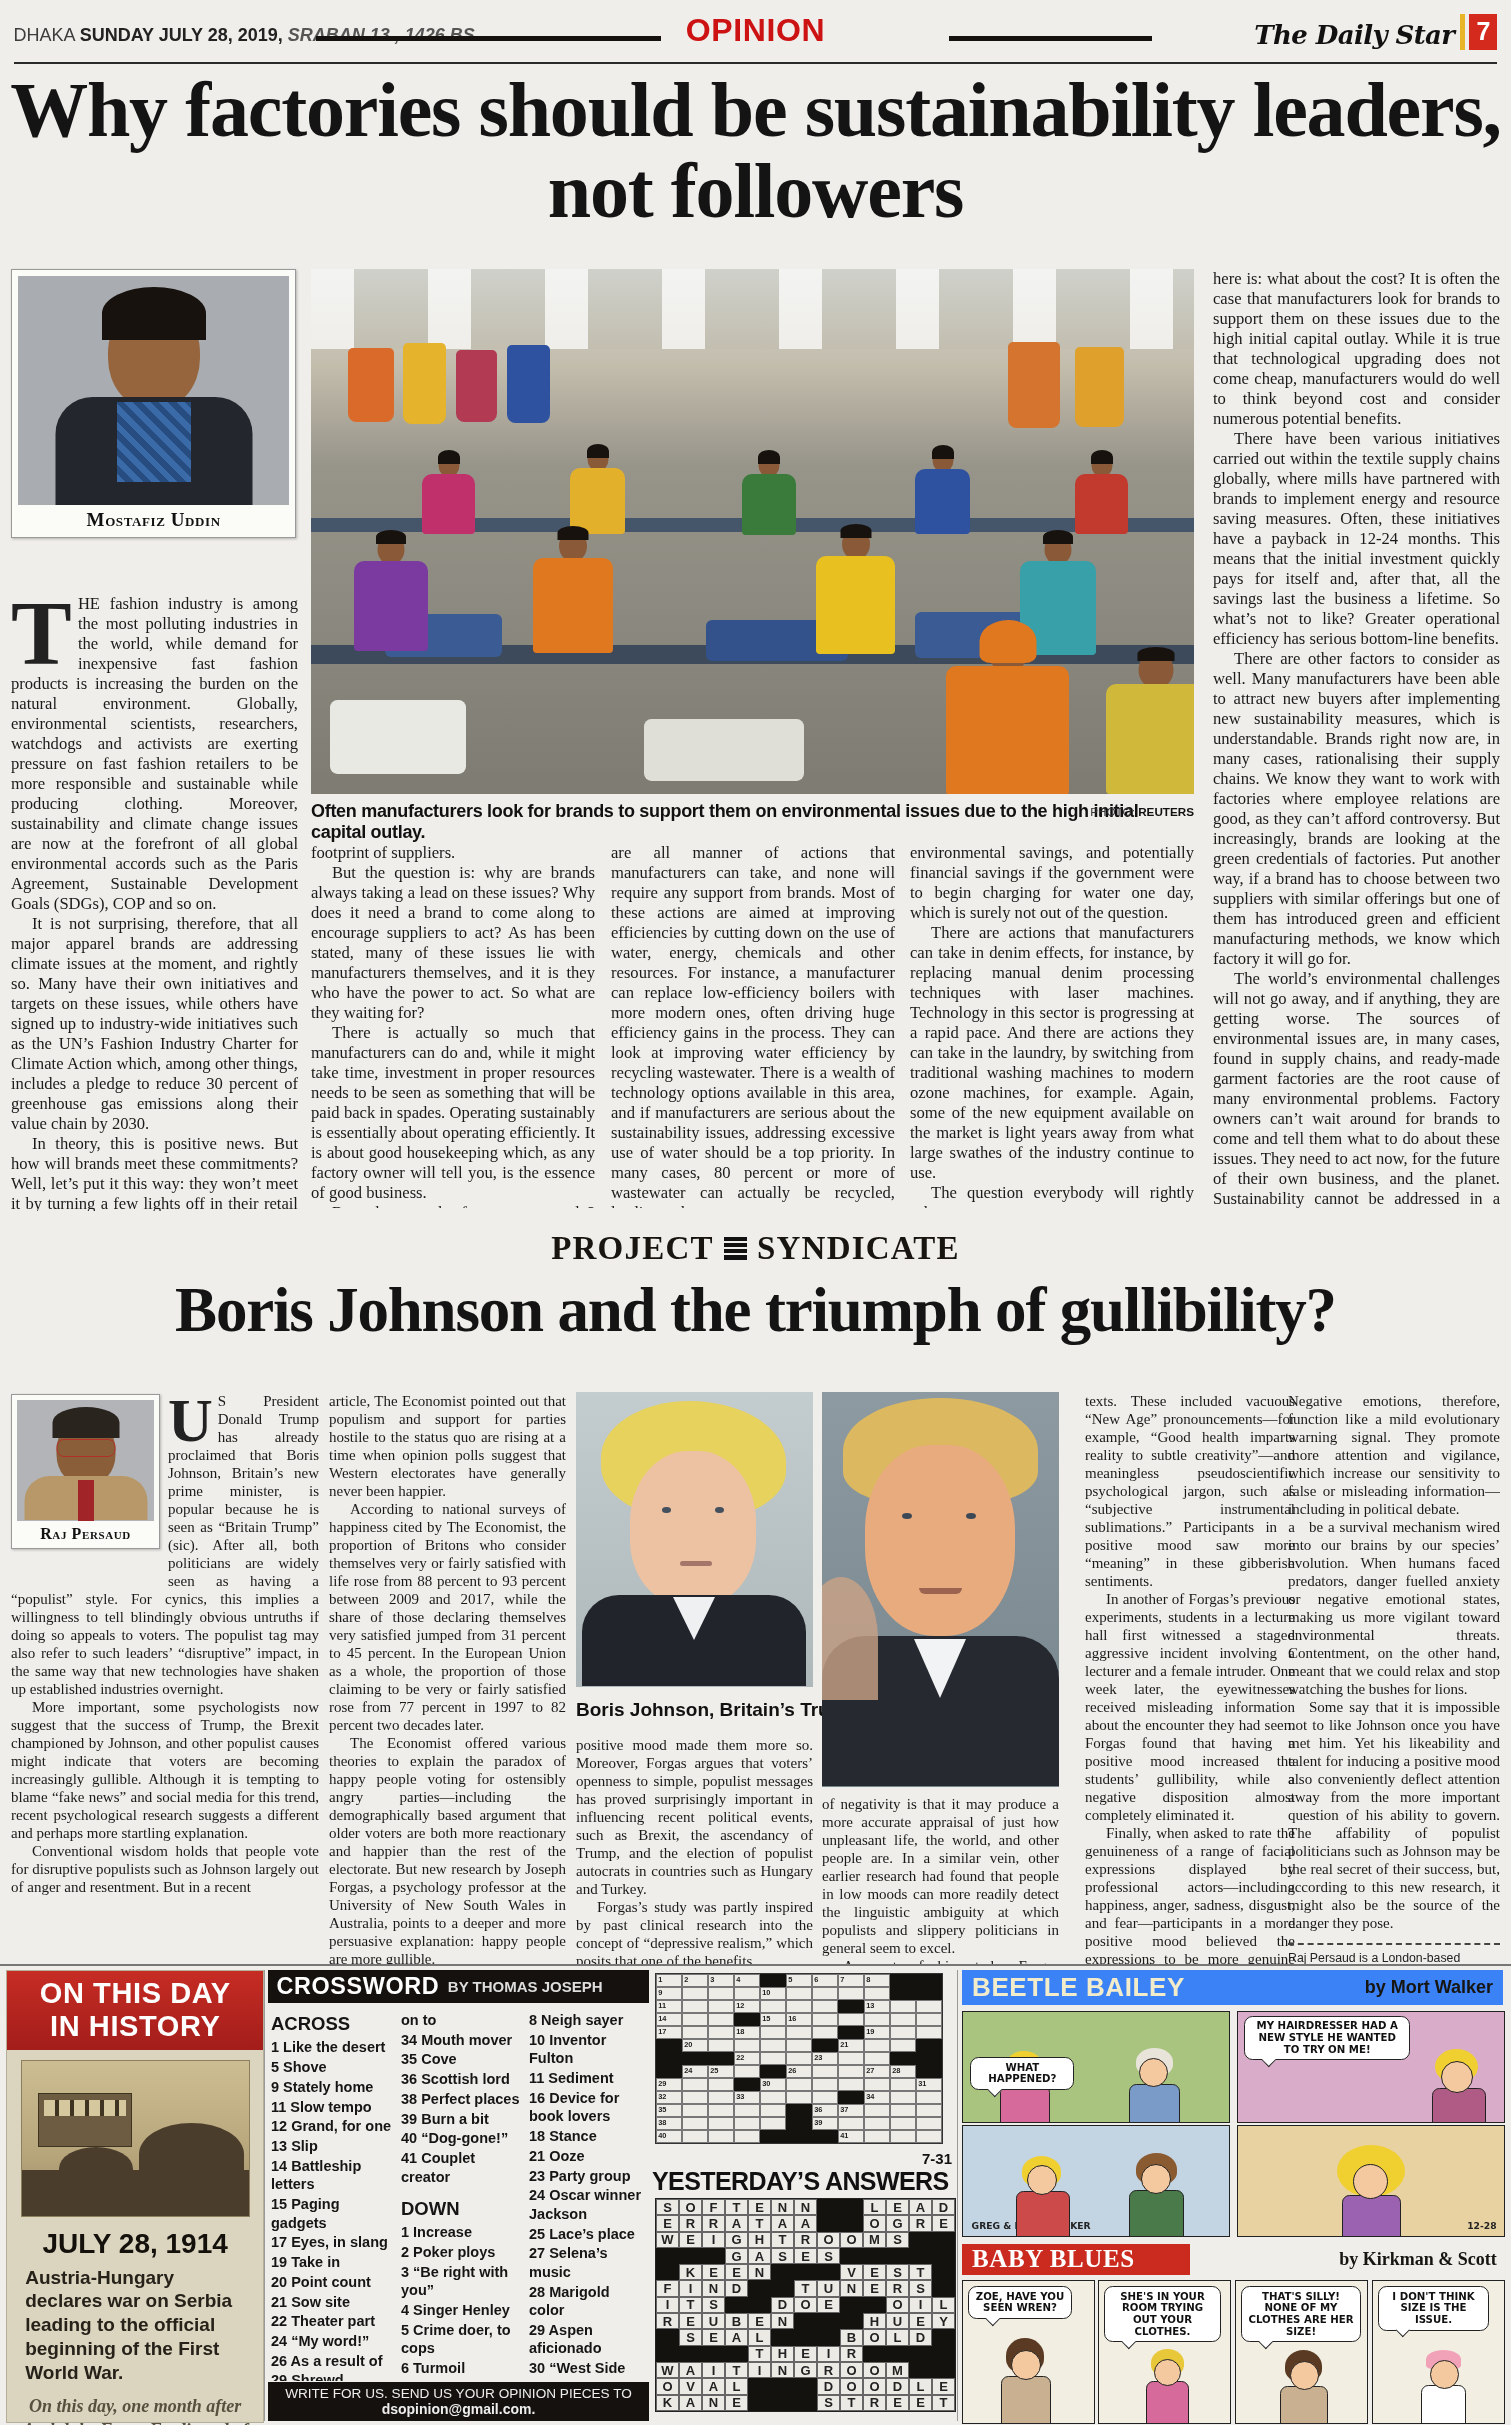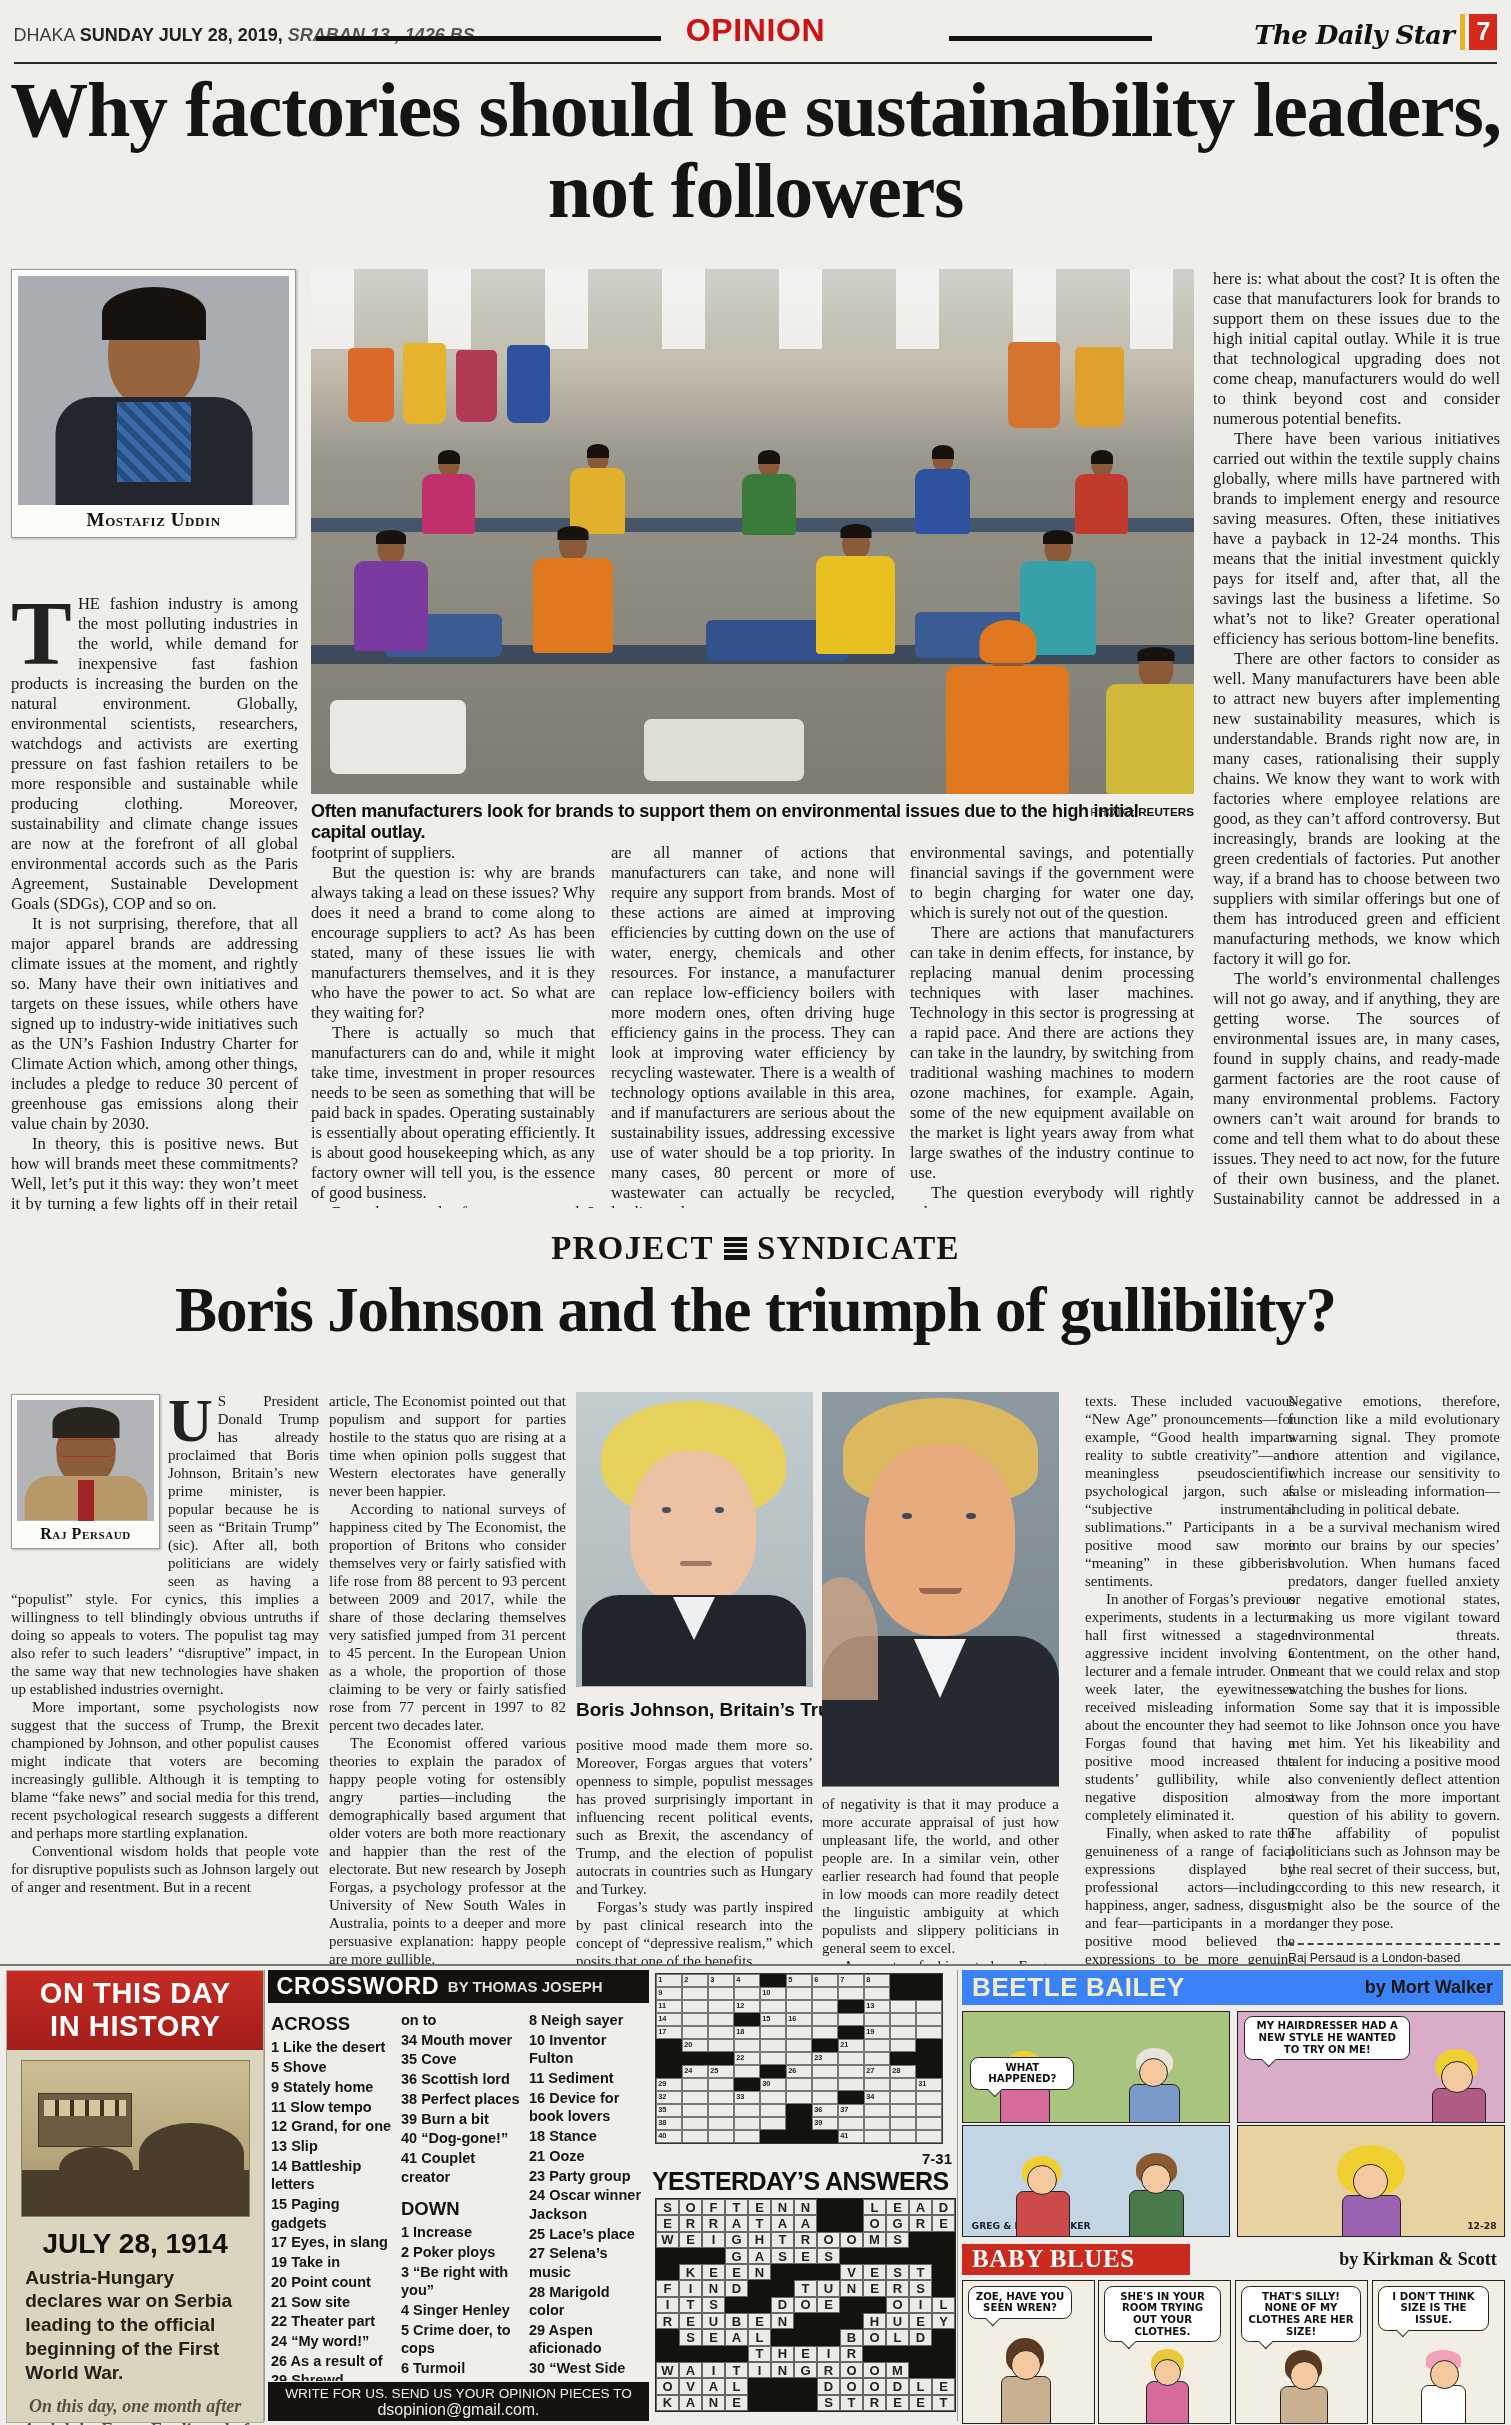--- a/index.html
+++ b/index.html
@@ -83,21 +83,21 @@
   .xcell{width:26px;height:13px;background:#edece7;border:0.6px solid #777;box-sizing:border-box;position:relative;}
   .xcell.blk{background:#14120f;border-color:#14120f;}
   .xcell .n{position:absolute;left:1.2px;top:0px;font:bold 7.4px "Liberation Sans",sans-serif;color:#222;}
   #xdate{position:absolute;left:655px;top:2150px;width:297px;text-align:right;font:bold 15px "Liberation Sans",sans-serif;color:#111;}
   #answers-title{position:absolute;left:652px;top:2167px;font-family:"Liberation Sans",sans-serif;font-size:25px;color:#111;letter-spacing:-0.6px;font-weight:bold;}
   #agrid{position:absolute;left:655px;top:2198px;border:1.2px solid #222;background:#111;}
   .acell{width:23px;height:16.3px;background:#eceae4;border:0.6px solid #666;box-sizing:border-box;display:flex;align-items:center;justify-content:center;font:600 13px "Liberation Sans",sans-serif;color:#222;}
   .acell.blk{background:#14120f;border-color:#14120f;}
   #write-bar{position:absolute;left:268px;top:2382px;width:381px;height:39px;background:#14110e;color:#eee;text-align:center;font-family:"Liberation Sans",sans-serif;}
   #write-bar .w1{font-size:13.6px;padding-top:4.3px;}
-  #write-bar .w2{font-size:16px;font-weight:normal;}
+  #write-bar .w2{font-size:14px;font-weight:bold;}
   
   #bb-head{position:absolute;left:962px;top:1970px;width:541px;height:35px;background:#3b82f6;display:flex;align-items:center;justify-content:space-between;padding:0 10px;box-sizing:border-box;font-family:"Liberation Sans",sans-serif;font-weight:bold;}
   #bb-head .t1{color:#f2eccb;font-size:26px;letter-spacing:0.6px;}
   #bb-head .t2{color:#171510;font-size:18px;}
   #baby-head{position:absolute;left:962px;top:2244px;width:541px;height:31px;display:flex;align-items:center;font-family:Liberation Serif, serif;font-weight:bold;}
   #baby-head .t1{background:#cb2a1e;color:#fff;font-size:25px;letter-spacing:0.6px;padding:1.2px 55px 2.5px 10px;}
   #baby-head .t2{color:#171510;font-size:18px;margin-left:auto;padding-right:6.2px;}
   .panel{position:absolute;border:1.8px solid #222;background:#f2efe2;overflow:hidden;}
   .bubble{position:absolute;background:#fff;border:1.2px solid #222;border-radius:8.6px;padding:3.7px 5px;font:bold 10.2px "DejaVu Sans",sans-serif;line-height:1.15;text-align:center;color:#111;z-index:3;}
   .bubble:after{content:"";position:absolute;bottom:-5.5px;left:18.5px;width:8.6px;height:8.6px;background:#fff;border-right:1.2px solid #222;border-bottom:1.2px solid #222;transform:rotate(45deg);}

